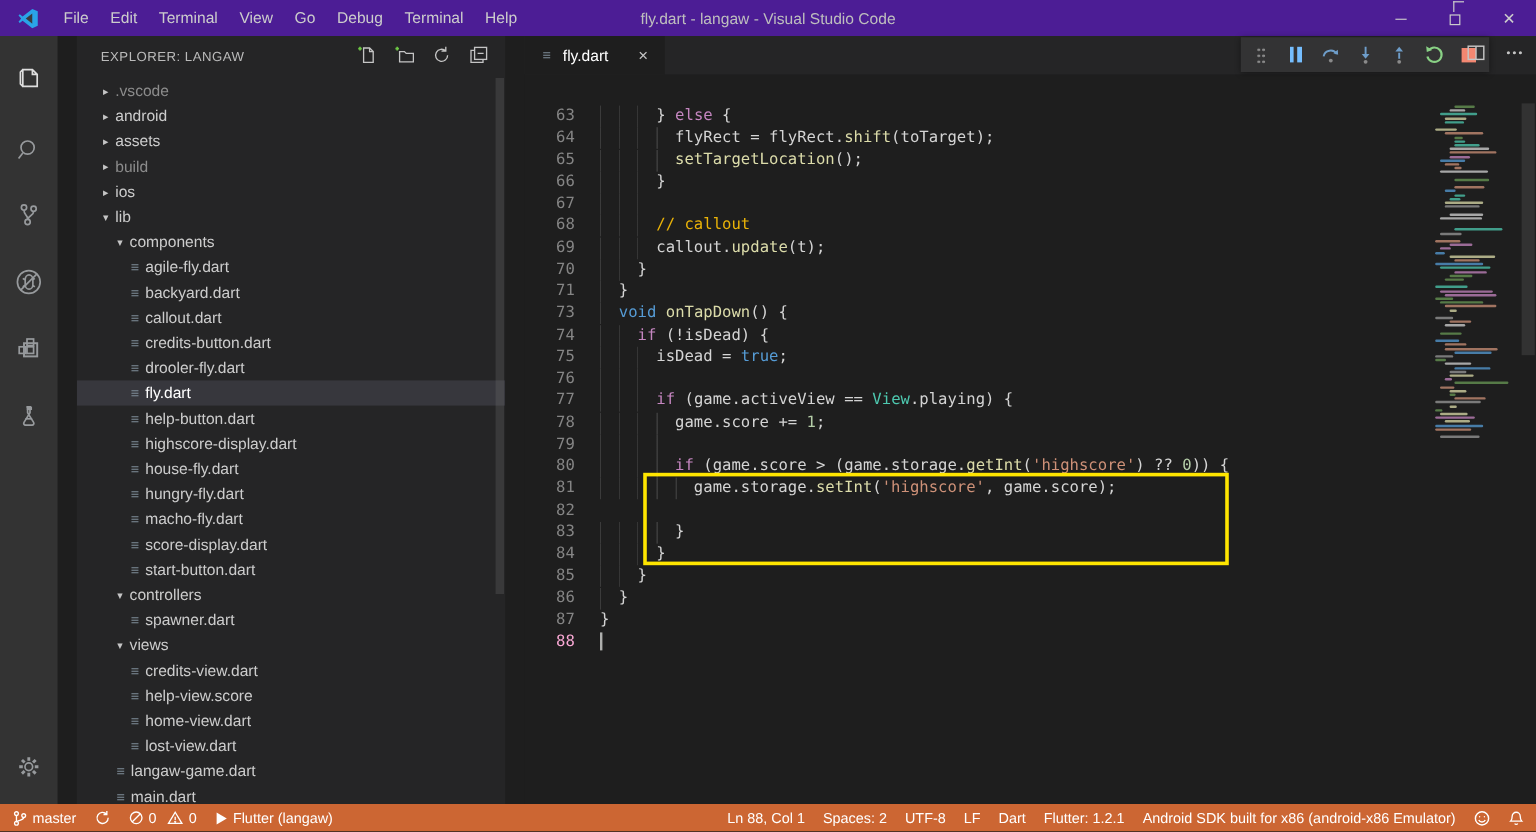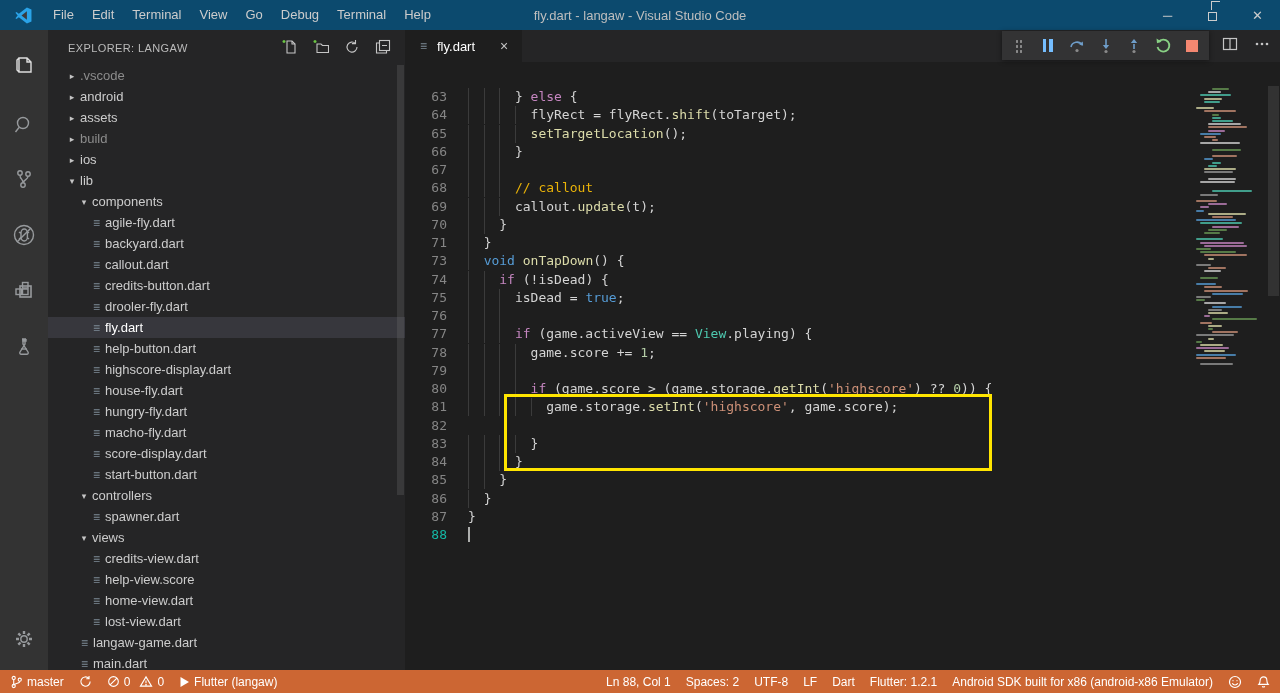--- a/index.html
+++ b/index.html
@@ -1,34 +1,34 @@
 <!DOCTYPE html>
 <html><head>
 <meta charset="utf-8">
 <style>
   * { margin:0; padding:0; box-sizing:border-box; }
   html,body { width:1280px; height:693px; overflow:hidden; background:#1E1E1E;
               font-family:"Liberation Sans", sans-serif; }
   #app { position:relative; width:1280px; height:693px; display:flex; flex-direction:column; }
 
   
-  .titlebar { height:30px; background:#0c4a6e; display:flex; align-items:center;
+  .titlebar { height:30px; background:#4c1d95; display:flex; align-items:center;
               color:#CCCCCC; font-size:13px; position:relative; flex-shrink:0; }
   .vscode-logo { width:17px; height:17px; margin:0 12px 0 15px; }
   .menu-item { padding:0 9px; height:30px; line-height:30px; cursor:default; }
   .window-title { position:absolute; left:50%; transform:translateX(-50%); color:#BEBEBE; }
   .win-controls { position:absolute; right:0; top:0; height:30px; display:flex; }
   .win-btn { width:45px; height:30px; display:flex; align-items:center; justify-content:center; color:#CCC; }
   .restore-glyph { width:9px; height:9px; border:1px solid #CCC; position:relative; margin-top:2px;}
   .restore-glyph:before { content:""; position:absolute; left:1px; bottom:1px; width:8px; height:8px;
                           border:1px solid #CCC; border-right:none; border-bottom:none; background:transparent;
                           transform:translate(1px,-9px); }
 
   
-  .main { flex:1; display:flex; min-height:0; }
+  .main { flex:1; display:flex; min-height:0;gap:16px; }
 
   .activitybar { width:48px; background:#333333; display:flex; flex-direction:column; align-items:center; flex-shrink:0; }
   .act-item { width:48px; height:46px; display:flex; align-items:center; justify-content:center; opacity:.95; }
   .act-item svg { stroke:#9DA0A3; fill:none; stroke-width:1.4; }
   .act-item.active svg { stroke:#E8E8E8; }
   .act-gear { margin-top:auto; margin-bottom:8px; }
 
   
   .sidebar { width:357px; background:#252526; position:relative; flex-shrink:0; overflow:hidden; }
   .sidebar-header { height:35px; display:flex; align-items:center; padding:0 14px 0 20px;
@@ -61,21 +61,21 @@
           background-size:4px 5px; }
   .pause-bars { display:flex; gap:3px; }
   .pause-bars i { width:3.5px; height:13px; background:#75BEFF; }
   .stop-sq { width:12px; height:12px; background:#F48771; }
 
   .code-area { position:absolute; top:32px; left:0; right:0; bottom:0;
                font-family:"DejaVu Sans Mono", monospace; font-size:13px; line-height:18.25px;
                padding-top:2px; overflow:hidden;margin-top:24px; }
   .code-row { display:flex; height:18.25px; white-space:pre; }
   .ln { width:42px; text-align:right; color:#858585; flex-shrink:0; }
-  .code-row.active .ln { color:#14b8a6; }
+  .code-row.active .ln { color:#f9a8d4; }
   .gut { width:21px; flex-shrink:0; }
   .ind { display:inline-block; width:2ch; height:18px; vertical-align:top;
          background:linear-gradient(90deg, #3B3B3B 1px, transparent 1px); }
   .tok-k{color:#C586C0} .tok-b{color:#569CD6} .tok-f{color:#DCDCAA} .tok-s{color:#CE9178}
   .tok-n{color:#B5CEA8} .tok-c{color:#eab308} .tok-t{color:#4EC9B0} .tok-d{color:#D4D4D4}
   .caret { display:inline-block; width:1.5px; height:15px; background:#AEAFAD; vertical-align:top; margin-top:1px; }
 
   .highlight-box { position:absolute; left:99px; top:308px; width:488px; height:77px;
                    border:3px solid #FFE500; pointer-events:none; }
 

